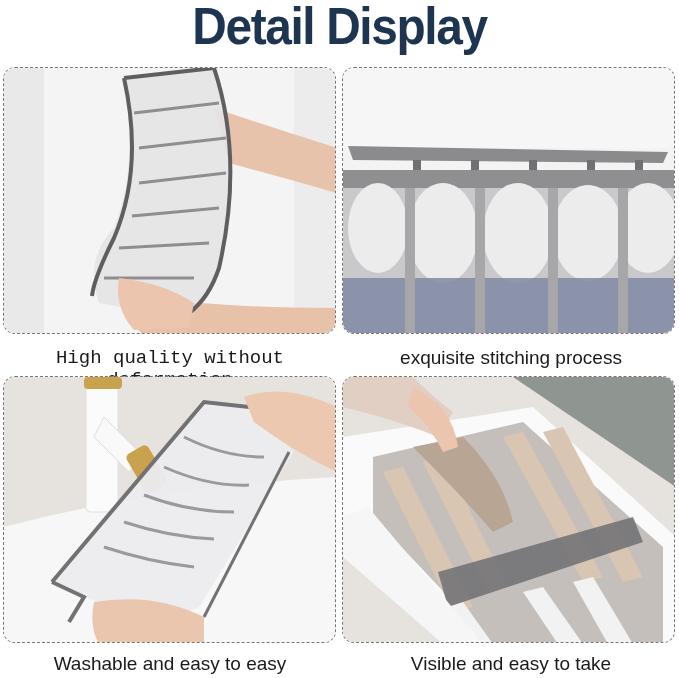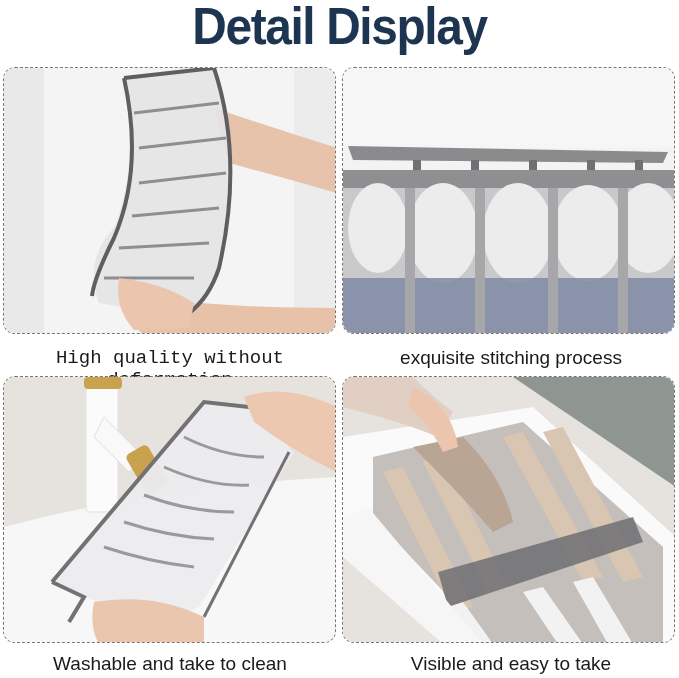--- a/index.html
+++ b/index.html
@@ -95,21 +95,21 @@
         <path d="M160 90 Q205 110 245 108"></path>
         <path d="M140 118 Q185 135 230 135"></path>
       <path d="M120 145 Q165 160 210 162"></path>
         <path d="M100 170 Q145 185 190 190"></path>
     </g>
 
     <path d="M240 20 Q280 5 333 30 L333 95 Q290 75 250 45 Z" fill="#ecc8b0"></path>
     <path d="M90 225 Q150 215 200 240 L200 267 L95 267 Q85 250 90 225 Z" fill="#ebc6ae"></path>
   </svg>
 </div>
-<div class="caption" style="left:0;top:653px;">Washable and take to clean</div>
+<div class="caption" style="left:0;top:653px;">Washable and easy to easy</div>
 
 <div class="panel" style="left:342px;top:376px;">
   <svg width="333" height="267" viewBox="0 0 333 267">
     <rect width="333" height="267" fill="#e6e2de"></rect>
     <polygon points="170,0 333,0 333,110" fill="#8f9591"></polygon>
     <polygon points="0,60 190,30 333,160 333,267 140,267 0,140" fill="#fafafa"></polygon>
     <polygon points="30,80 180,45 320,170 320,267 150,267 30,140" fill="#c4bfbb"></polygon>
     <g fill="#d8c6b2">
       <polygon points="40,95 60,90 130,230 110,235"></polygon>
         <polygon points="80,85 100,80 165,210 145,215"></polygon>

